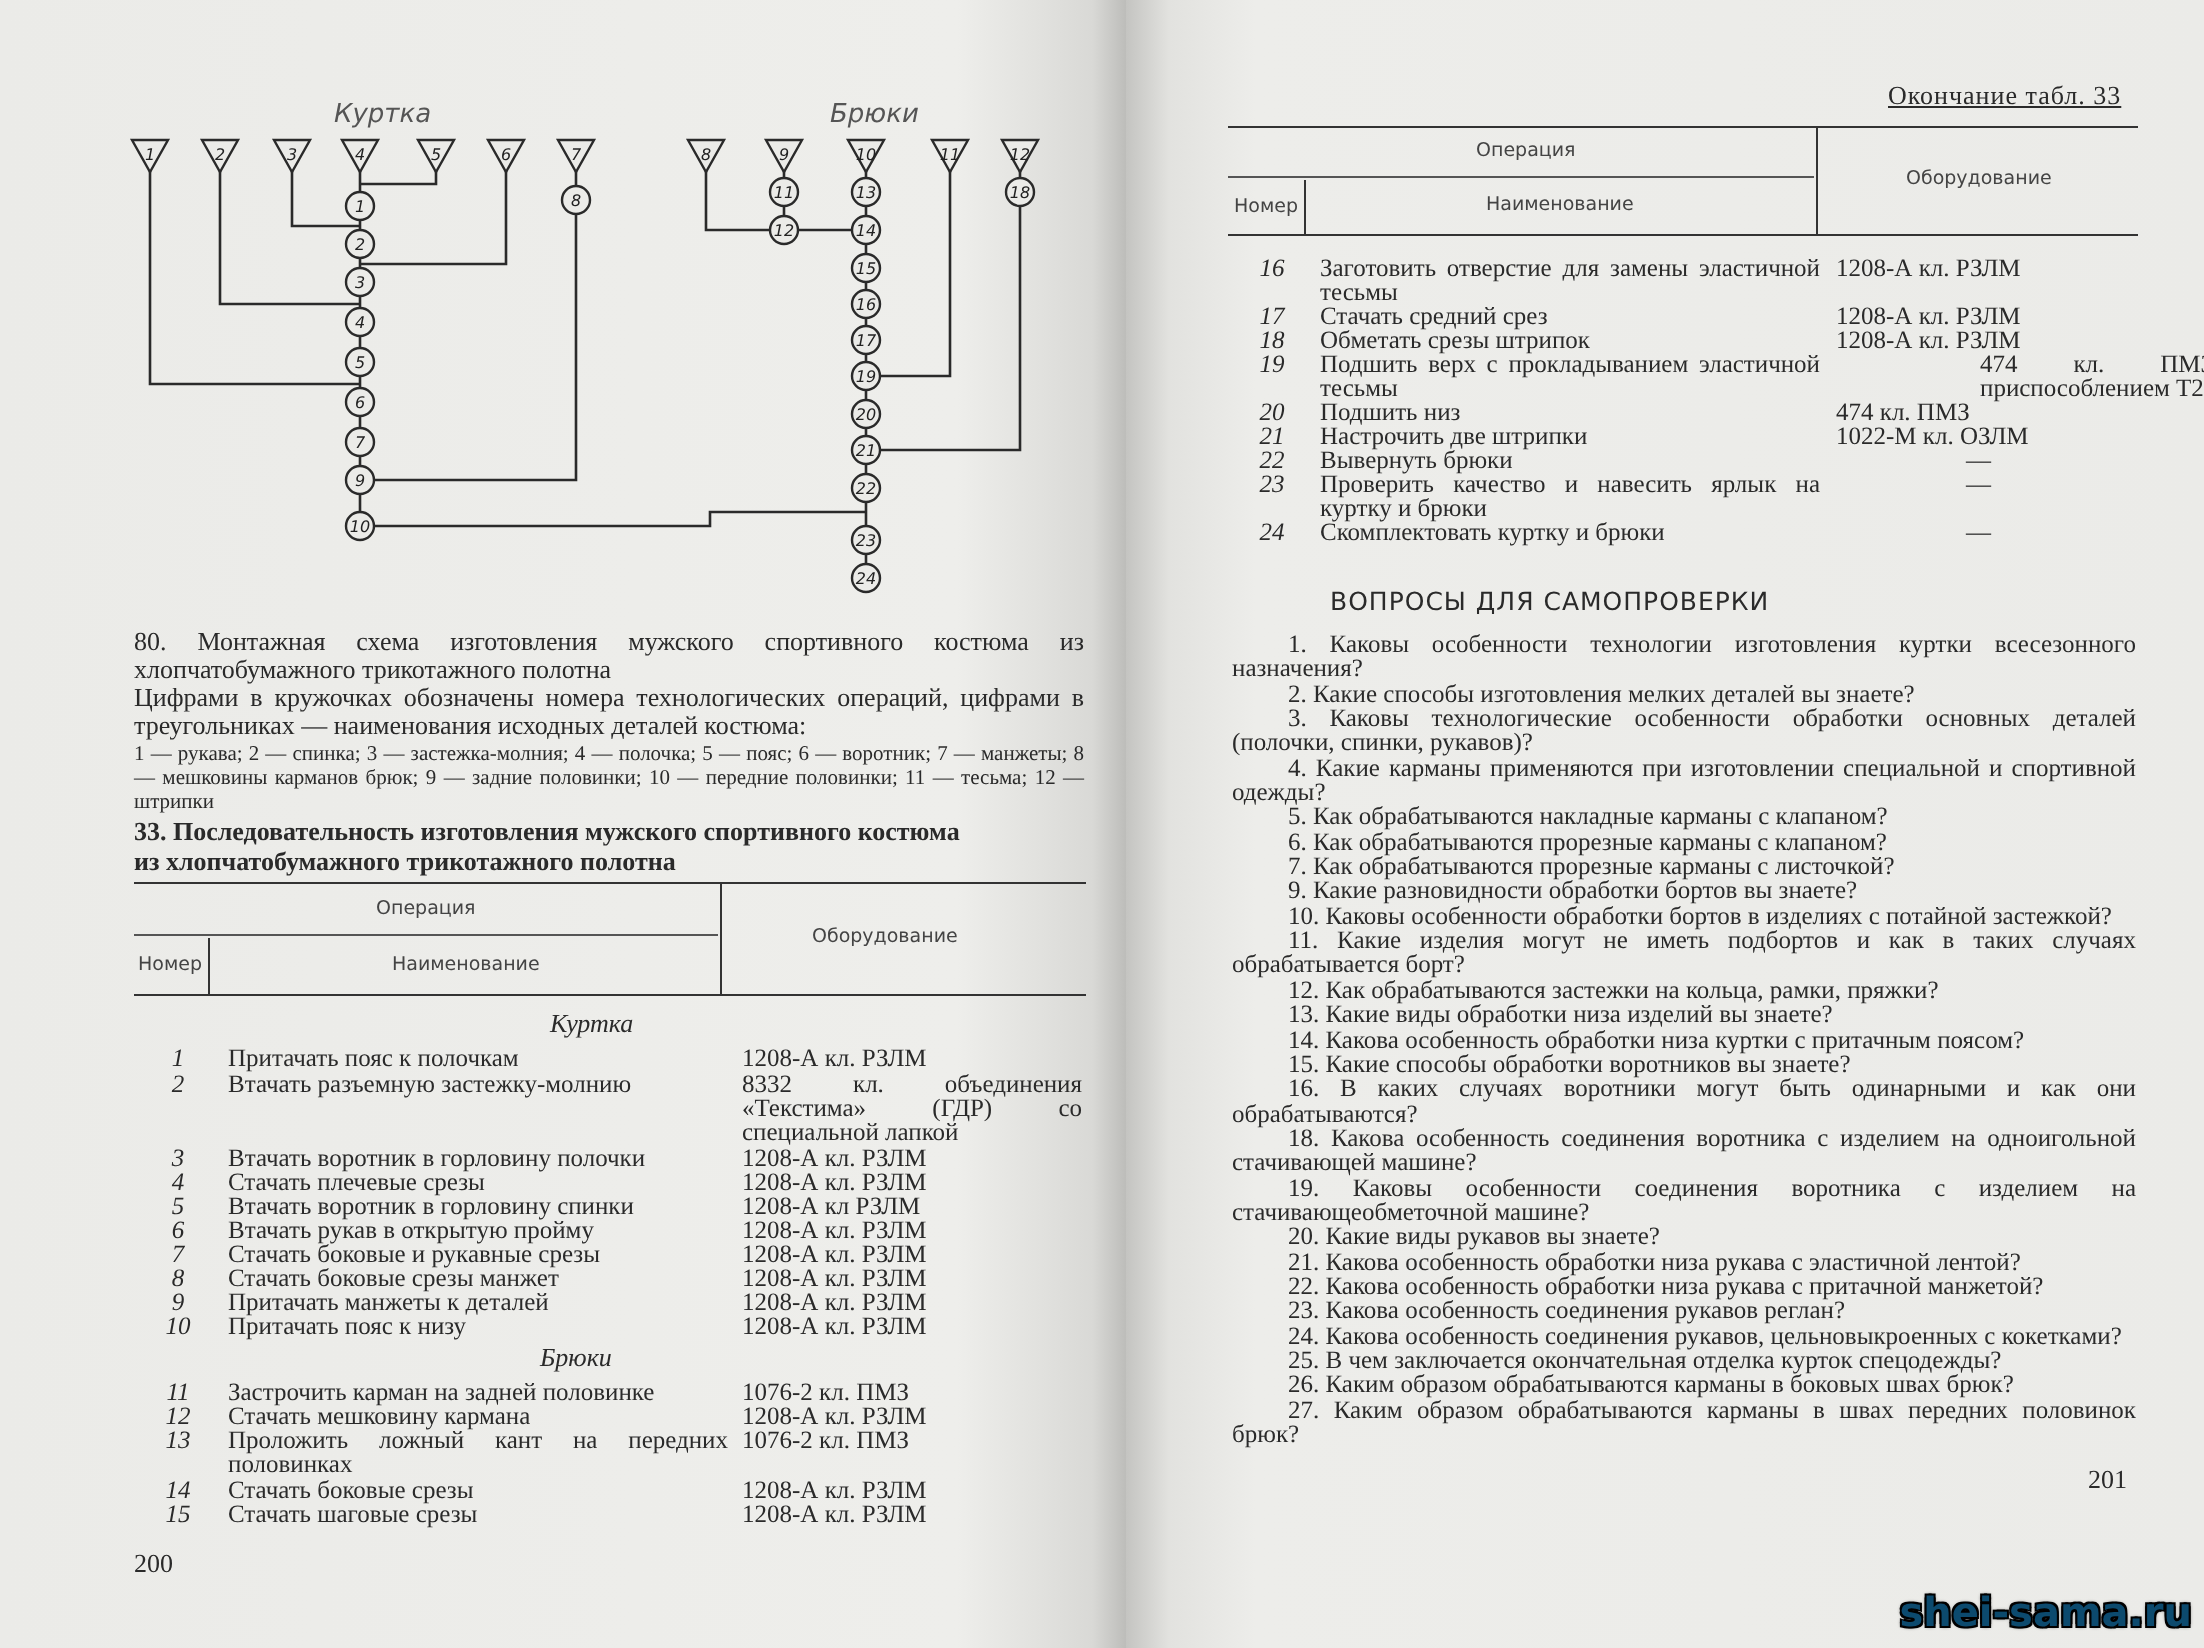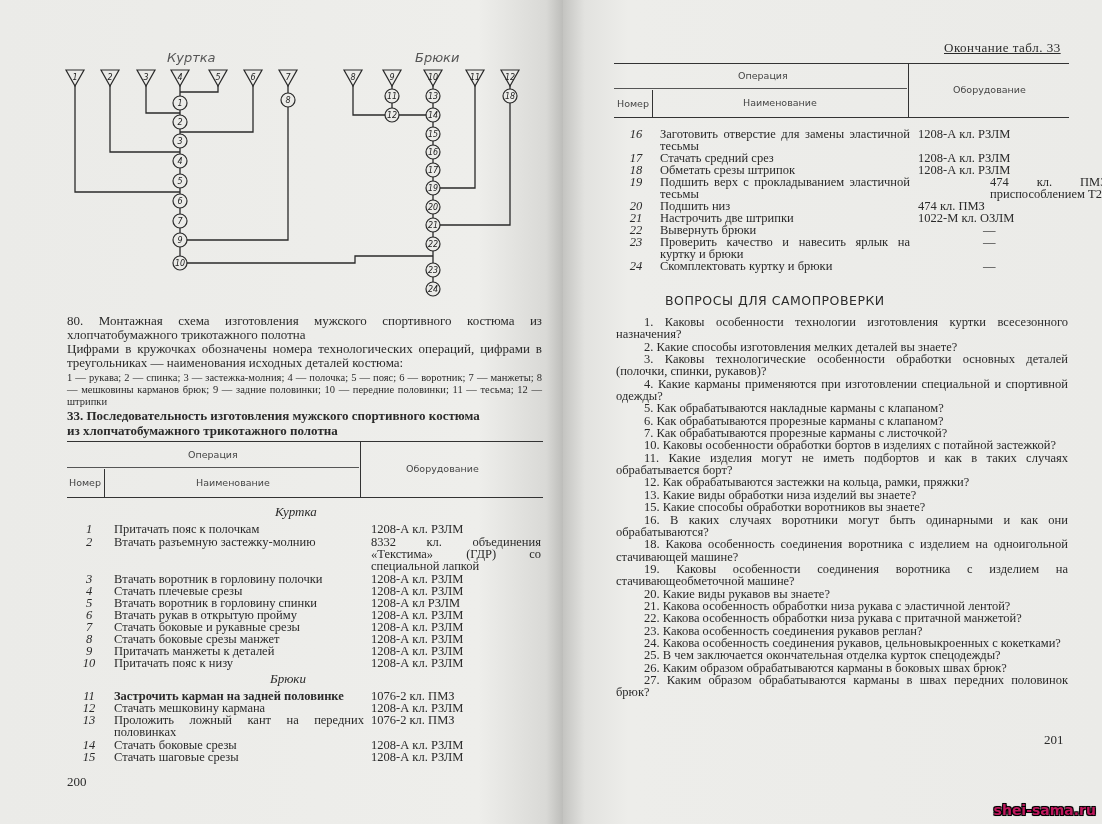--- a/index.html
+++ b/index.html
@@ -29,21 +29,21 @@
     .num { position: absolute; font-style: italic; width: 22px; text-align: center; }
     .name { position: absolute; }
     .equip { position: absolute; }
     .section { position: absolute; font-style: italic; font-size: 13px; }
 
     .pagenum { position: absolute; font-size: 13px; }
     .running-head { position: absolute; font-size: 13px; letter-spacing: 0.5px; }
     .questions-title { position: absolute; left: 665px; top: 293px; font-family: "DejaVu Sans", sans-serif; font-size: 12.5px; letter-spacing: 0.5px; }
     .questions { position: absolute; left: 616px; top: 316px; width: 452px; font-size: 12.5px; line-height: 12.35px; text-align: justify; }
     .questions p { margin: 0; text-indent: 28px; }
-    .watermark { position: absolute; right: 6px; bottom: 6px; font-family: "DejaVu Sans", sans-serif; font-weight: bold; font-size: 14px; color: #be185d; text-shadow: -1px -1px 0 #000, 1px -1px 0 #000, -1px 1px 0 #000, 1px 1px 0 #000, 0 0 2px #000; }
+    .watermark { position: absolute; right: 6px; bottom: 6px; font-family: "DejaVu Sans", sans-serif; font-weight: bold; font-size: 20px; color: #0c4a6e; text-shadow: -1px -1px 0 #000, 1px -1px 0 #000, -1px 1px 0 #000, 1px 1px 0 #000, 0 0 2px #000; }
   </style>
 </head>
 <body>
 
 <div class="page page-left">
 
   <div class="diagram">
     <span class="diagram-label" style="left:112px; top:2px;">Куртка</span>
     <span class="diagram-label" style="left:360px; top:2px;">Брюки</span>
     <svg viewBox="0 0 480 255">
@@ -224,21 +224,21 @@
   <div>
     <span class="row num" style="left:78px; top:657px;">10</span>
     <span class="row name" style="left:114px; top:657px;">Притачать пояс к низу</span>
     <span class="row equip" style="left:371px; top:657px;">1208-А кл. РЗЛМ</span>
   </div>
 
   <span class="section" style="left:270px; top:671px;">Брюки</span>
 
   <div>
     <span class="row num" style="left:78px; top:690px;">11</span>
-    <span class="row name" style="left:114px; top:690px;font-weight:bold;">Застрочить карман на задней половинке</span>
+    <span class="row name" style="left:114px; top:690px;">Застрочить карман на задней половинке</span>
     <span class="row equip" style="left:371px; top:690px;">1076-2 кл. ПМЗ</span>
   </div>
   <div>
     <span class="row num" style="left:78px; top:702px;">12</span>
     <span class="row name" style="left:114px; top:702px;">Стачать мешковину кармана</span>
     <span class="row equip" style="left:371px; top:702px;">1208-А кл. РЗЛМ</span>
   </div>
   <div>
     <span class="row num" style="left:78px; top:714px;">13</span>
     <span class="row name" style="left:114px; top:714px; width:250px; text-align:justify;">Проложить ложный кант на передних половинках</span>
@@ -321,24 +321,26 @@
 <div class="questions-title">ВОПРОСЫ ДЛЯ САМОПРОВЕРКИ</div>
 
 <div class="questions">
   <p>1. Каковы особенности технологии изготовления куртки всесезонного назначения?</p>
   <p>2. Какие способы изготовления мелких деталей вы знаете?</p>
   <p>3. Каковы технологические особенности обработки основных деталей (полочки, спинки, рукавов)?</p>
   <p>4. Какие карманы применяются при изготовлении специальной и спортивной одежды?</p>
   <p>5. Как обрабатываются накладные карманы с клапаном?</p>
   <p>6. Как обрабатываются прорезные карманы с клапаном?</p>
   <p>7. Как обрабатываются прорезные карманы с листочкой?</p>
+  <p>9. Какие разновидности обработки бортов вы знаете?</p>
   <p>10. Каковы особенности обработки бортов в изделиях с потайной застежкой?</p>
   <p>11. Какие изделия могут не иметь подбортов и как в таких случаях обрабатывается борт?</p>
   <p>12. Как обрабатываются застежки на кольца, рамки, пряжки?</p>
   <p>13. Какие виды обработки низа изделий вы знаете?</p>
+  <p>14. Какова особенность обработки низа куртки с притачным поясом?</p>
   <p>15. Какие способы обработки воротников вы знаете?</p>
   <p>16. В каких случаях воротники могут быть одинарными и как они обрабатываются?</p>
   <p>18. Какова особенность соединения воротника с изделием на одноигольной стачивающей машине?</p>
   <p>19. Каковы особенности соединения воротника с изделием на стачивающеобметочной машине?</p>
   <p>20. Какие виды рукавов вы знаете?</p>
   <p>21. Какова особенность обработки низа рукава с эластичной лентой?</p>
   <p>22. Какова особенность обработки низа рукава с притачной манжетой?</p>
   <p>23. Какова особенность соединения рукавов реглан?</p>
   <p>24. Какова особенность соединения рукавов, цельновыкроенных с кокетками?</p>
   <p>25. В чем заключается окончательная отделка курток спецодежды?</p>

